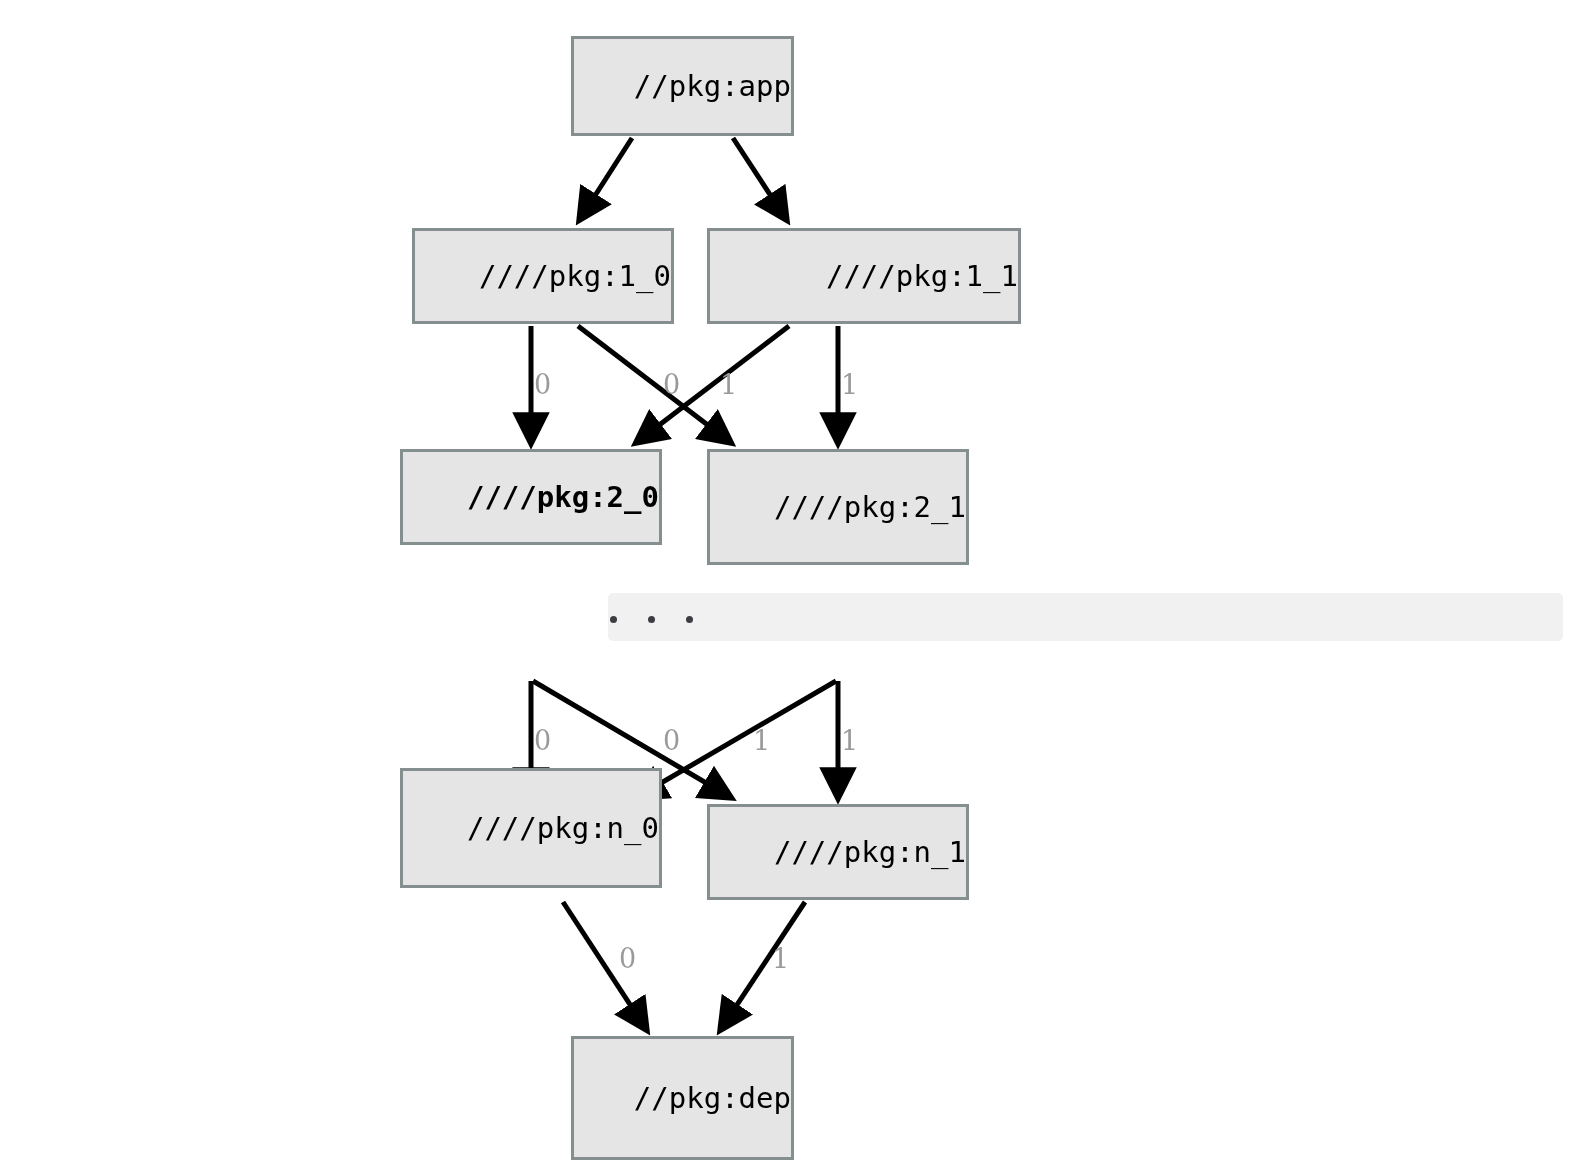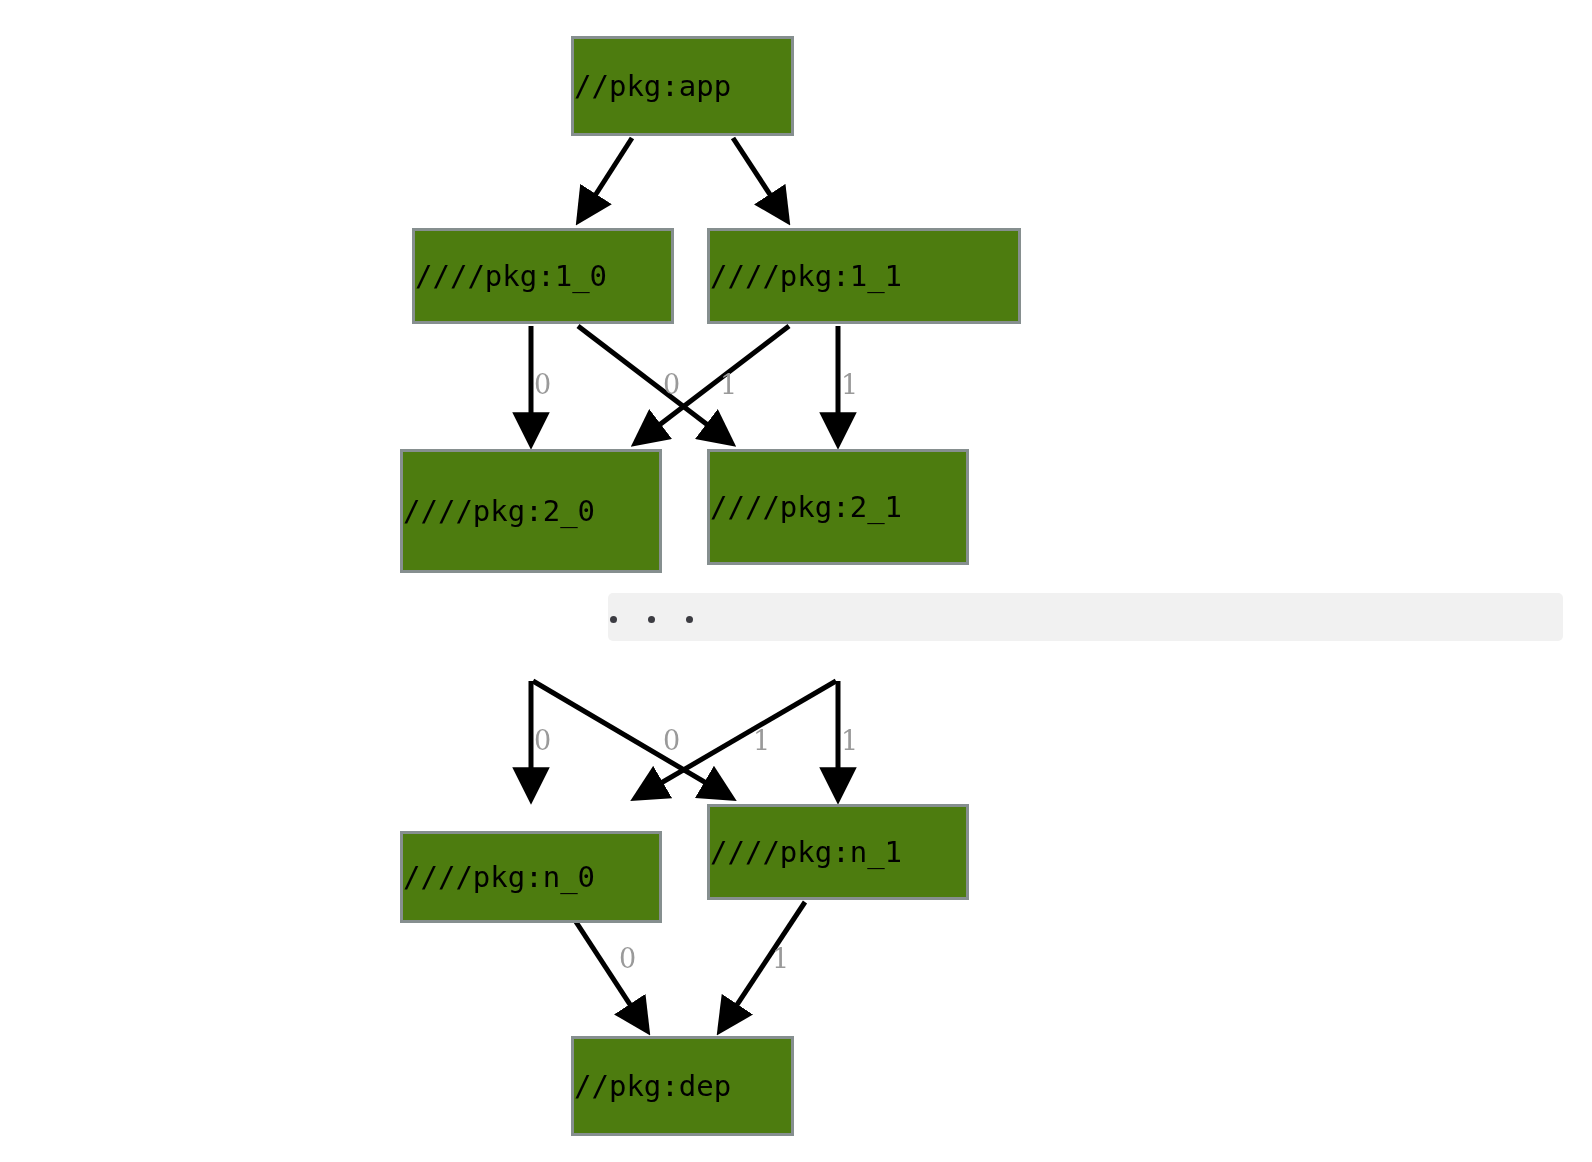--- a/index.html
+++ b/index.html
@@ -19,25 +19,25 @@
     position: absolute;
     left: 0;
     top: 0;
     width: 1592px;
     height: 1162px;
     pointer-events: none;
   }
   .node-box {
     position: absolute;
     box-sizing: border-box;
-    background: #4d7c0f;
+    background: #e5e5e5;
     border: 3px solid #868f8f;
     display: flex;
     align-items: center;
-    justify-content: flex-start;
+    justify-content: flex-end;
   }
   .node-label {
     font-family: "DejaVu Sans Mono", monospace;
     font-size: 29px;
     color: #000000;
     letter-spacing: 0px;
     white-space: nowrap;
   }
   .edge-label {
     position: absolute;
@@ -104,37 +104,37 @@
   </div>
 
   <div class="node-box" style="left:412px; top:228px; width:262px; height:96px;">
     <span class="node-label">////pkg:1_0</span>
   </div>
 
   <div class="node-box" style="left:707px; top:228px; width:314px; height:96px;">
     <span class="node-label">////pkg:1_1</span>
   </div>
 
-  <div class="node-box" style="left:400px; top:449px; width:262px; height:124px;">
+  <div class="node-box" style="left:400px; top:449px; width:262px; height:96px;font-weight:bold;">
     <span class="node-label">////pkg:2_0</span>
   </div>
 
   <div class="node-box" style="left:707px; top:449px; width:262px; height:116px;">
     <span class="node-label">////pkg:2_1</span>
   </div>
 
-  <div class="node-box" style="left:400px; top:831px; width:262px; height:92px;">
+  <div class="node-box" style="left:400px; top:768px; width:262px; height:120px;">
     <span class="node-label">////pkg:n_0</span>
   </div>
 
   <div class="node-box" style="left:707px; top:804px; width:262px; height:96px;">
     <span class="node-label">////pkg:n_1</span>
   </div>
 
-  <div class="node-box" style="left:571px; top:1036px; width:223px; height:100px;">
+  <div class="node-box" style="left:571px; top:1036px; width:223px; height:124px;">
     <span class="node-label">//pkg:dep</span>
   </div>
 
   <span class="edge-label" style="left:534px; top:369px;">0</span>
   <span class="edge-label" style="left:663px; top:369px;">0</span>
   <span class="edge-label" style="left:720px; top:369px;">1</span>
   <span class="edge-label" style="left:841px; top:369px;">1</span>
 
   <span class="edge-label" style="left:534px; top:725px;">0</span>
   <span class="edge-label" style="left:663px; top:725px;">0</span>

